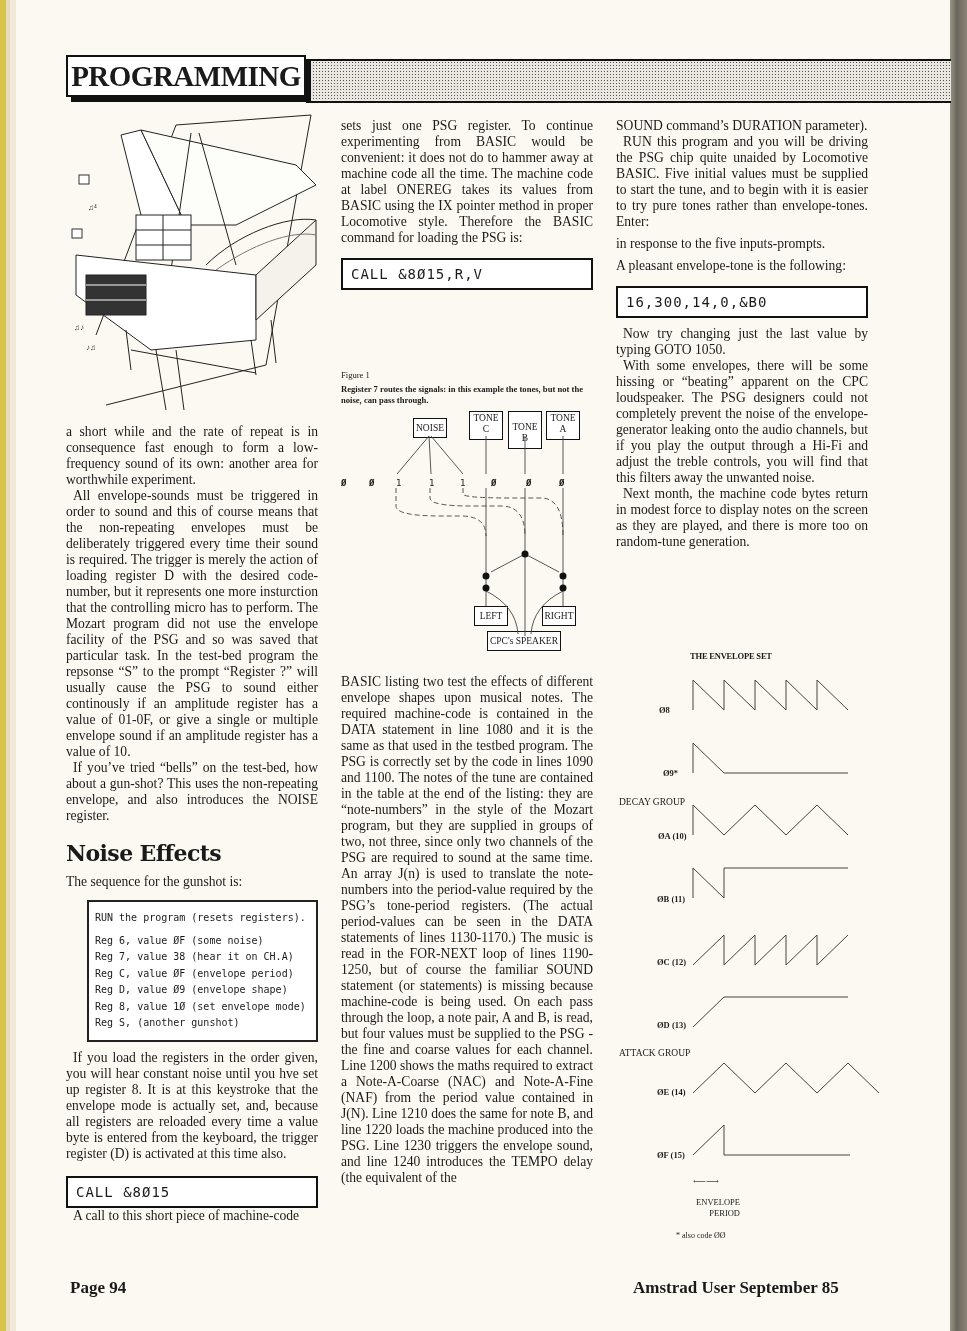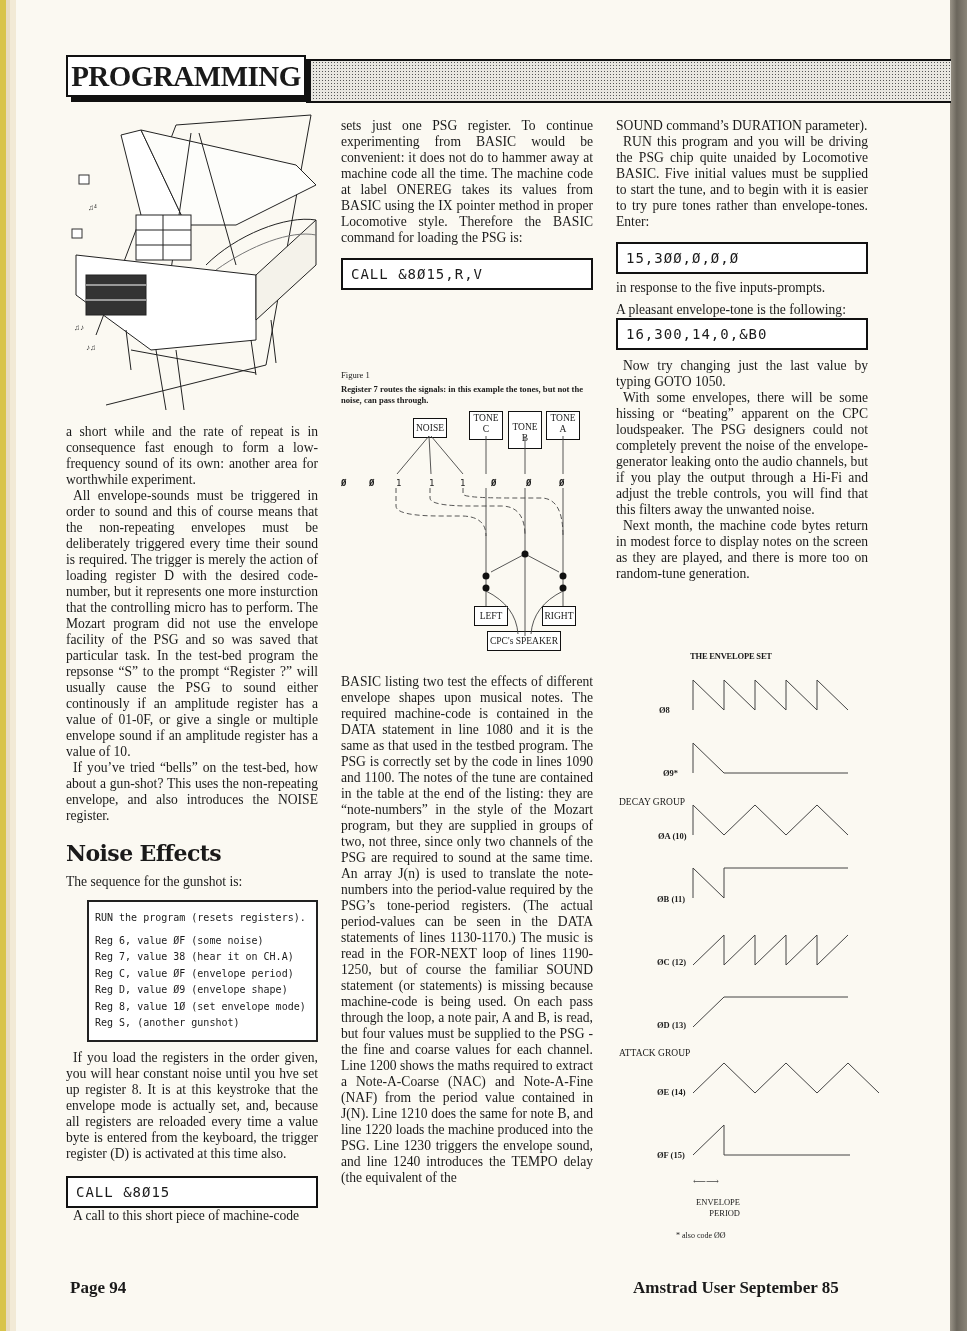--- a/index.html
+++ b/index.html
@@ -179,24 +179,23 @@
   </svg>
 </div>
 
 <div class="col col2" style="top:666px;">
   <p style="margin-top:8px;">BASIC listing two test the effects of different envelope shapes upon musical notes. The required machine-code is contained in the DATA statement in line 1080 and it is the same as that used in the testbed program. The PSG is correctly set by the code in lines 1090 and 1100. The notes of the tune are contained in the table at the end of the listing: they are “note-numbers” in the style of the Mozart program, but they are supplied in groups of two, not three, since only two channels of the PSG are required to sound at the same time. An array J(n) is used to translate the note-numbers into the period-value required by the PSG’s tone-period registers. (The actual period-values can be seen in the DATA statements of lines 1130-1170.) The music is read in the FOR-NEXT loop of lines 1190-1250, but of course the familiar SOUND statement (or statements) is missing because machine-code is being used. On each pass through the loop, a note pair, A and B, is read, but four values must be supplied to the PSG - the fine and coarse values for each channel. Line 1200 shows the maths required to extract a Note-A-Coarse (NAC) and Note-A-Fine (NAF) from the period value contained in J(N). Line 1210 does the same for note B, and line 1220 loads the machine produced into the PSG. Line 1230 triggers the envelope sound, and line 1240 introduces the TEMPO delay (the equivalent of the</p>
 </div>
 
 <div class="col col3" style="top:118px;">
   <p>SOUND command’s DURATION parameter).</p>
   <p class="ind">RUN this program and you will be driving the PSG chip quite unaided by Locomotive BASIC. Five initial values must be supplied to start the tune, and to begin with it is easier to try pure tones rather than envelope-tones. Enter:</p>
-  <div class="code-box" style="margin-top:12px;">15,3ØØ,Ø,Ø,Ø</div>
   <p style="margin-top:6px;">in response to the five inputs-prompts.</p>
   <p style="margin-top:6px;">A pleasant envelope-tone is the following:</p>
-  <div class="code-box" style="margin-top:0;">16,300,14,0,&amp;B0</div>
+  <div class="code-box" style="margin-top:12px;">16,300,14,0,&amp;B0</div>
   <p class="ind" style="margin-top:8px;">Now try changing just the last value by typing GOTO 1050.</p>
   <p class="ind">With some envelopes, there will be some hissing or “beating” apparent on the CPC loudspeaker. The PSG designers could not completely prevent the noise of the envelope-generator leaking onto the audio channels, but if you play the output through a Hi-Fi and adjust the treble controls, you will find that this filters away the unwanted noise.</p>
   <p class="ind">Next month, the machine code bytes return in modest force to display notes on the screen as they are played, and there is more too on random-tune generation.</p>
 </div>
 
 <div>
   <div class="env-title">THE ENVELOPE SET</div>
   <div class="group-label" style="left:619px; top:797px;">DECAY GROUP</div>
   <div class="group-label" style="left:619px; top:1048px;">ATTACK GROUP</div>
 

